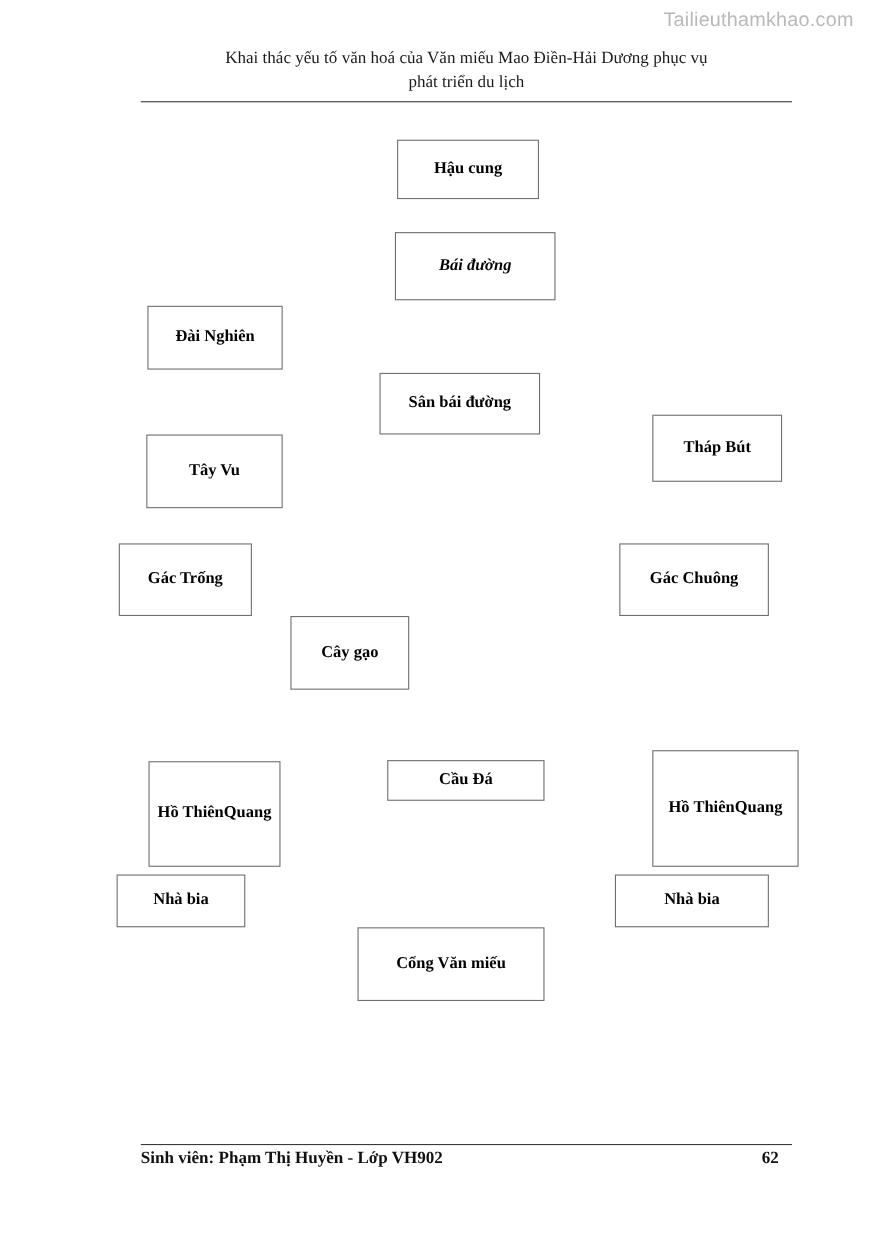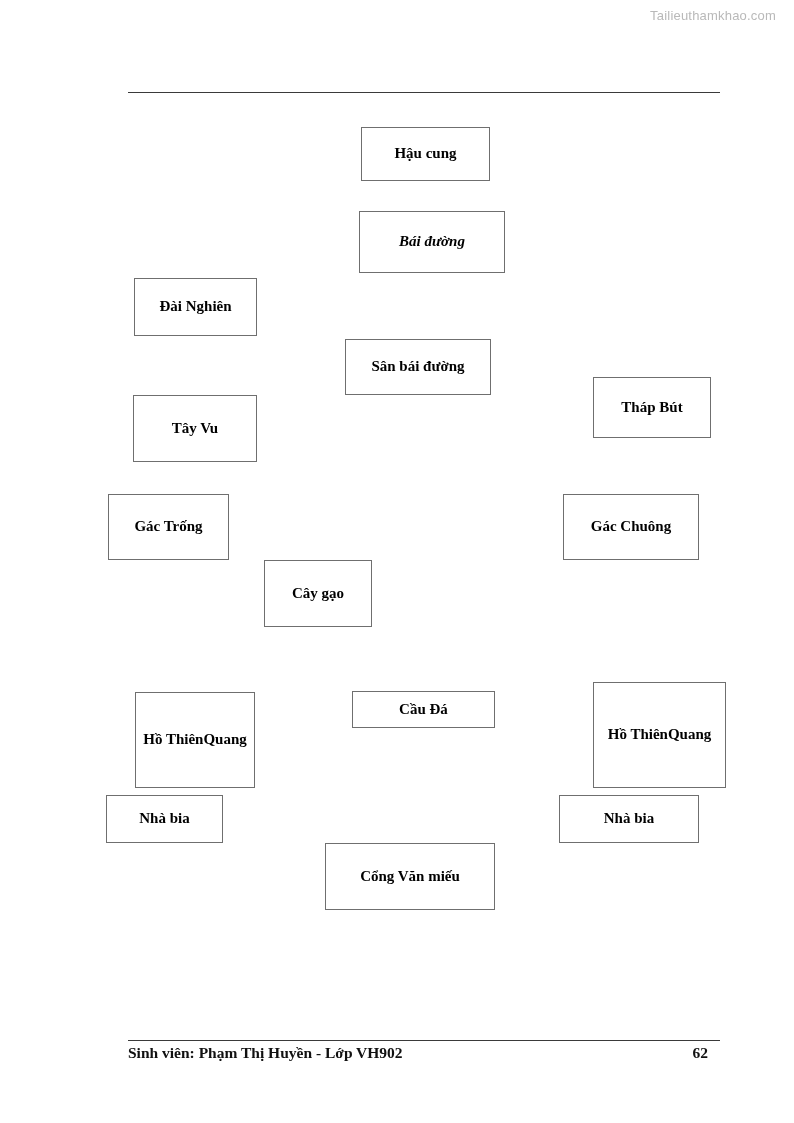--- a/index.html
+++ b/index.html
@@ -19,21 +19,21 @@
     top: 0; left: 0;
     width: 794px;
     height: 1123px;
     background: #ffffff;
   }
   .watermark {
     position: absolute;
     top: 8px;
     right: 18px;
     font-family: "Liberation Sans", sans-serif;
-    font-size: 13px;
+    font-size: 18px;
     color: #b9b9b9;
     letter-spacing: 0.2px;
   }
   .header {
     position: absolute;
     top: 42px;
     left: 128px;
     width: 592px;
     text-align: center;
     font-size: 15.5px;
@@ -104,20 +104,24 @@
     margin-top: 35px;
   }
 </style>
 </head>
 <body>
 
 <div class="page">
 
   <div class="watermark">Tailieuthamkhao.com</div>
 
+  <div class="header">
+    <div>Khai thác yếu tố văn hoá của Văn miếu Mao Điền-Hải Dương phục vụ</div>
+    <div>phát triển du lịch</div>
+  </div>
   <div class="header-rule"></div>
 
   <div class="diagram" id="diagram">
       <div class="node" style="left: 361px; top: 27px; width: 129px; height: 54px;">
         <div>Hậu cung</div>
       </div>
       <div class="node" style="left: 359px; top: 111px; width: 146px; height: 62px; font-style: italic;">
         <div>Bái đường</div>
       </div>
       <div class="node" style="left: 134px; top: 178px; width: 123px; height: 58px;">

